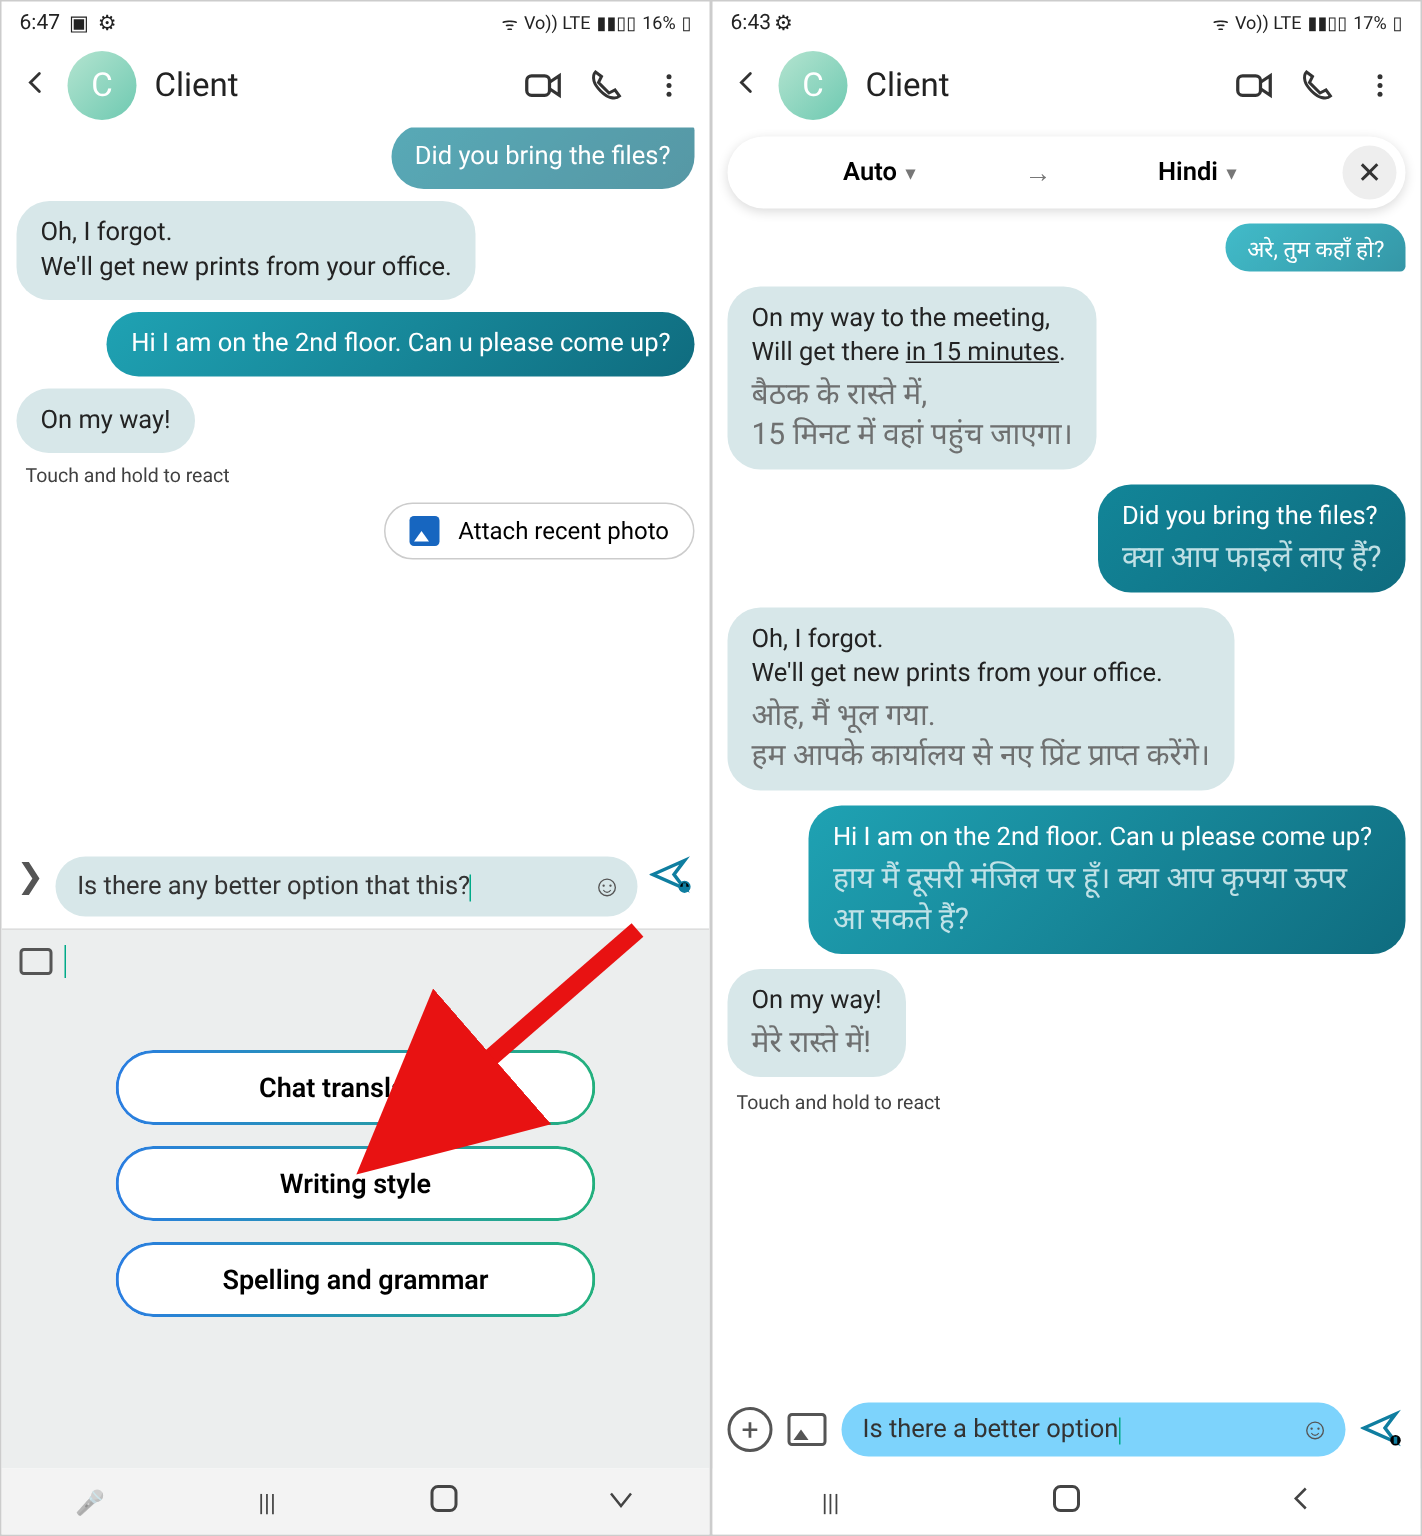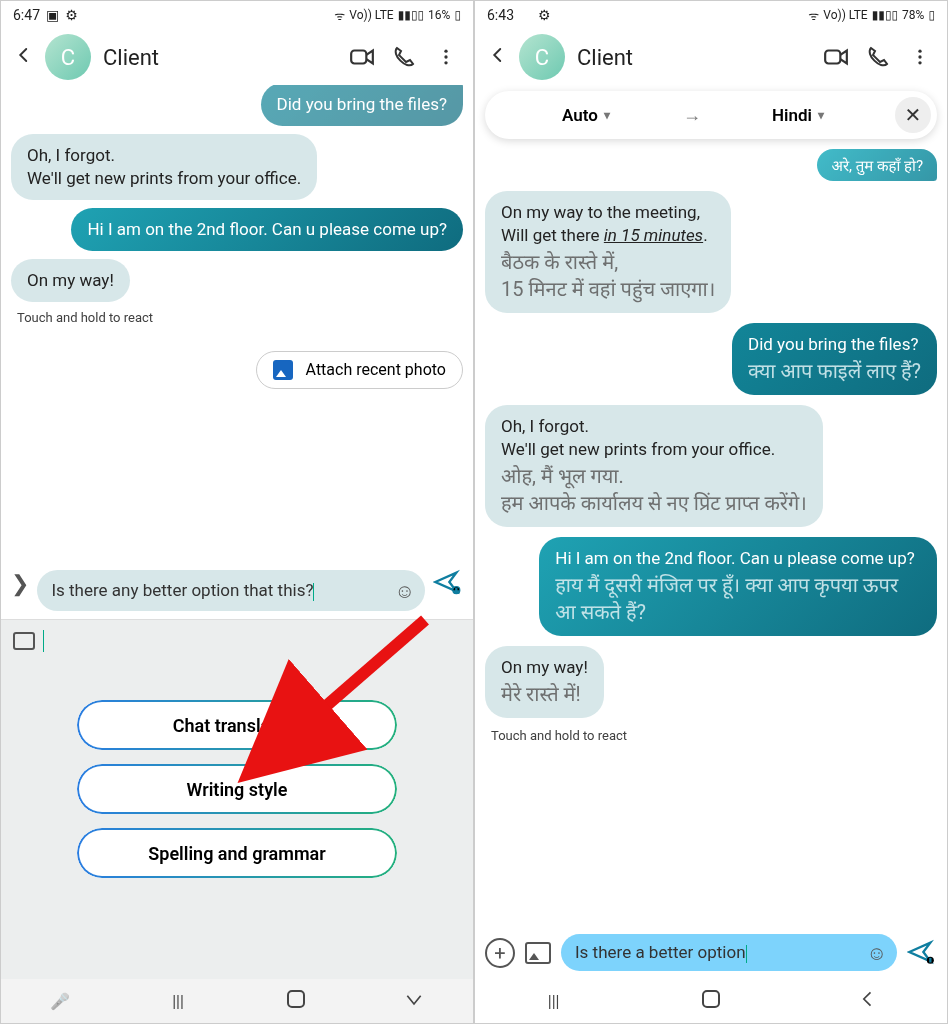--- a/index.html
+++ b/index.html
@@ -23,21 +23,21 @@
   .bubble { max-width:88%; border-radius:22px; padding:10px 16px; font-size:17px; line-height:1.35; }
   .incoming { background:#d7e7e9; color:#232323; align-self:flex-start; }
   .outgoing { background:linear-gradient(135deg,#128598,#0f6c7f); color:#fff; align-self:flex-end; }
   .outgoing.half { background:linear-gradient(135deg,#1fa2b3,#0f6c7f); }
   .out-top-cut { border-top-right-radius:4px; opacity:0.7; }
   .translated { display:block; font-size:20px; opacity:0.92; margin-top:2px; }
   .outgoing .translated { color:#cfe9ed; }
   .incoming .translated { color:#666; }
   .hint { font-size:13px; color:#404040; padding-left:6px; }
 
-  .attach-chip { align-self:flex-end; background:#fff; border:1px solid #ccc; border-radius:22px; padding:8px 16px; font-size:16px; display:flex; align-items:center; gap:13px; margin-top:18px; }
+  .attach-chip { align-self:flex-end; background:#fff; border:1px solid #ccc; border-radius:22px; padding:8px 16px; font-size:16px; display:flex; align-items:center; gap:13px; margin-top:2px; }
   .attach-chip .picon { width:20px; height:20px; background:#1766c0; border-radius:3px; position:relative; }
   .attach-chip .picon::after { content:""; position:absolute; bottom:3px; left:3px; border-left:5px solid transparent; border-right:5px solid transparent; border-bottom:7px solid #fff; }
 
   
   .composer1 { display:flex; align-items:center; padding:8px 10px; gap:8px; }
   .chev-right { font-size:22px; color:#555; }
   .input-pill { flex:1; background:#d7e7e9; border-radius:22px; padding:10px 40px 10px 14px; font-size:17px; color:#333; position:relative;margin-top:15px; }
   .input-pill .emoji { position:absolute; right:10px; top:50%; transform:translateY(-50%); font-size:20px; color:#555; }
   .send-btn { width:30px; height:30px; color:#1179a3; }
 
@@ -60,21 +60,21 @@
 
   
   .trans-bar { margin:6px 10px; height:48px; border-radius:26px; background:#fff; box-shadow:0 2px 8px rgba(0,0,0,0.15); display:flex; align-items:center; padding:0 6px 0 10px; gap:6px;text-align:right; }
   .trans-sel { flex:1; display:flex; align-items:center; justify-content:center; gap:6px; font-size:17px; font-weight:600; }
   .trans-sel .dd { font-size:12px; color:#777; }
   .trans-arrow { color:#777; font-size:18px; }
   .trans-close { width:36px; height:36px; border-radius:50%; background:#eee; display:flex; align-items:center; justify-content:center; font-size:20px; color:#333; }
 
   .partial { align-self:flex-end; background:linear-gradient(135deg,#21b0c0,#128598); color:#fff; border-radius:18px 18px 4px 18px; padding:6px 14px; font-size:15px; opacity:0.85; }
 
-  .under { text-decoration:underline;font-style:italic; }
+  .under { text-decoration:underline; }
 
   
   .composer2 { display:flex; align-items:center; padding:8px 10px; gap:10px; }
   .circ { width:30px; height:30px; border:2px solid #555; border-radius:50%; display:flex; align-items:center; justify-content:center; font-size:20px; color:#555; }
   .gal { width:26px; height:22px; border:2px solid #555; border-radius:3px; position:relative; }
   .gal::after { content:""; position:absolute; bottom:2px; left:2px; border-left:5px solid transparent; border-right:5px solid transparent; border-bottom:7px solid #555; }
   .input-pill2 { flex:1; background:#7dd3fc; border-radius:22px; padding:8px 40px 8px 14px; font-size:17px; color:#333; position:relative; }
   .input-pill2 .emoji { position:absolute; right:10px; top:50%; transform:translateY(-50%); font-size:20px; color:#555; }
 
   .cursor { display:inline-block; width:1px; height:18px; background:#0a8; vertical-align:middle; }
@@ -192,29 +192,29 @@
       <div class="nb-item">|||</div>
       <div class="nb-item"><span style="display:inline-block;width:18px;height:18px;border:2px solid #444;border-radius:5px"></span></div>
       <div class="nb-item"><svg width="20" height="20" viewBox="0 0 24 24">
             <path d="M4 8 L12 18 L20 8" fill="none" stroke="#444" stroke-width="2"></path>
           </svg></div>
     </div>
   </div>
 
   <div class="phone">
     <div class="status">
-      <div style="display:flex;gap:24px;align-items:center">
+      <div style="display:flex;gap:2px;align-items:center">
         <span>6:43</span>
         <span>⚙</span>
       </div>
       <div class="sicons">
         <span>ᯤ</span>
         <span>Vo)) LTE</span>
         <span>▮▮▯▯</span>
-        <span>78%</span>
+        <span>17%</span>
         <span>▯</span>
       </div>
     </div>
 
     <div class="chat-header">
       <div class="back"><svg width="18" height="18" viewBox="0 0 24 24">
             <path d="M15 4 L7 12 L15 20" fill="none" stroke="#333" stroke-width="2.5" stroke-linecap="round"></path>
           </svg></div>
       <div class="avatar">
           <span>C</span>

